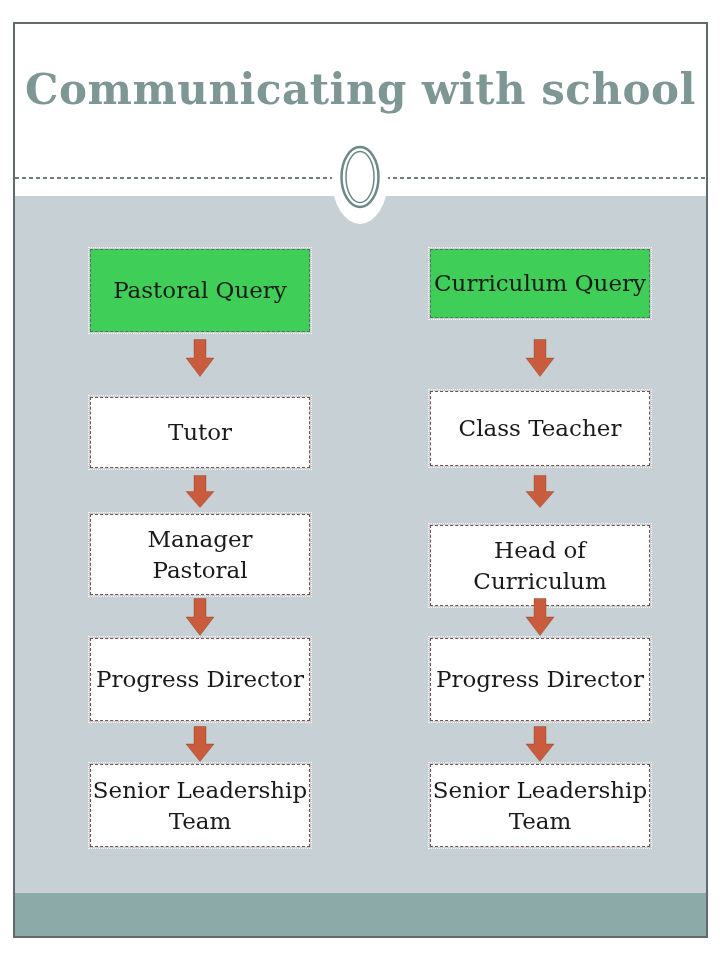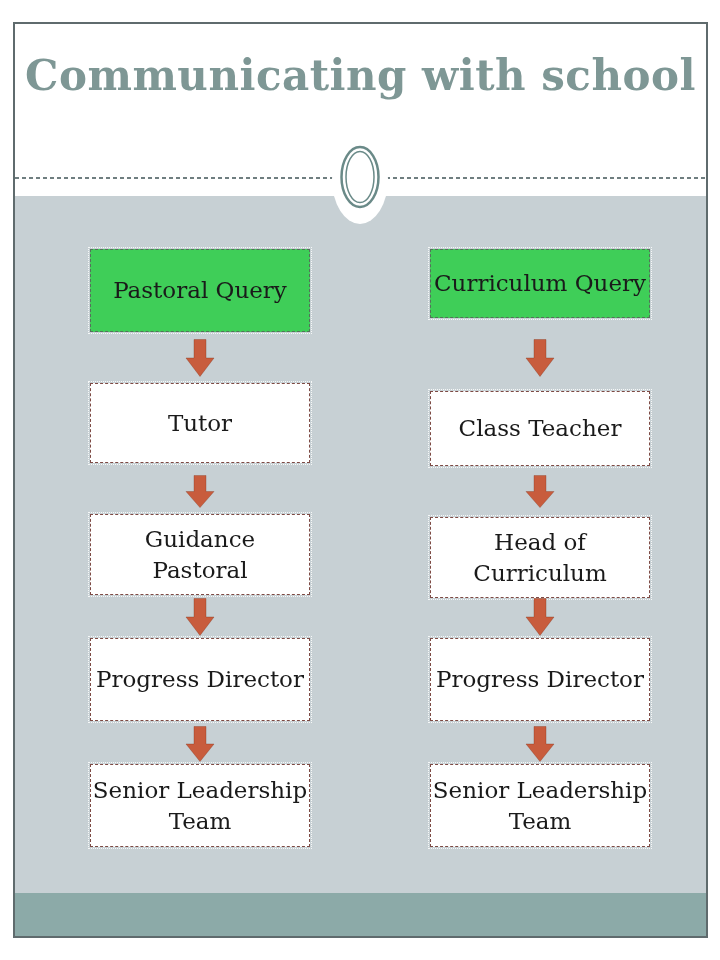--- a/index.html
+++ b/index.html
@@ -12,21 +12,21 @@
     position: absolute; left: 13px; top: 22px; width: 695px; height: 916px;
     box-sizing: border-box; border: 2px solid var(--slide-border, #5f6b6d);
     background: #ffffff; overflow: hidden;
   }
 
   .title-area {
     position: absolute; left: 0; top: 0; right: 0; height: 172px;
     background: #ffffff; z-index: 0; text-align: center;
   }
   .slide-title {
-    margin: 0; padding-top: 28px;
+    margin: 0; padding-top: 42px;
     font-size: 42px; font-weight: bold; line-height: 1.12;
     letter-spacing: 0.5px; color: var(--title-text, #7e9795);
   }
 
   .divider {
     position: absolute; left: 0; right: 0; top: 153px; height: 2px; z-index: 1;
     background: repeating-linear-gradient(90deg,
       var(--divider-line, #6f7e80) 0px, var(--divider-line, #6f7e80) 4px,
       transparent 4px, transparent 7px);
   }
@@ -88,28 +88,28 @@
       <ellipse class="ellipse-ring" cx="40" cy="57" rx="14" ry="25.5" stroke-width="1.5"></ellipse>
     </svg>
 
     <div class="flow-column left">
       <div class="box query-box" style="top:0; height:83px">
         <div class="line">Pastoral Query</div>
       </div>
       <svg class="arrow" style="top:90px" width="30" height="38" viewBox="0 0 30 38" preserveAspectRatio="none">
         <polygon points="9,0.5 21,0.5 21,19 29,19 15,37.5 1,19 9,19"></polygon>
       </svg>
-      <div class="box step-box" style="top:134px; height:80px">
+      <div class="box step-box" style="top:148px; height:71px">
         <div class="line">Tutor</div>
       </div>
       <svg class="arrow" style="top:226px" width="30" height="33" viewBox="0 0 30 38" preserveAspectRatio="none">
         <polygon points="9,0.5 21,0.5 21,19 29,19 15,37.5 1,19 9,19"></polygon>
       </svg>
       <div class="box step-box" style="top:265px; height:81px">
-        <div class="line">Guidance</div>
+        <div class="line">Manager</div>
         <div class="line">Pastoral</div>
       </div>
       <svg class="arrow" style="top:349px" width="30" height="38" viewBox="0 0 30 38" preserveAspectRatio="none">
         <polygon points="9,0.5 21,0.5 21,19 29,19 15,37.5 1,19 9,19"></polygon>
       </svg>
       <div class="box step-box" style="top:389px; height:83px">
         <div class="line">Progress Director</div>
       </div>
       <svg class="arrow" style="top:477px" width="30" height="36" viewBox="0 0 30 38" preserveAspectRatio="none">
         <polygon points="9,0.5 21,0.5 21,19 29,19 15,37.5 1,19 9,19"></polygon>
@@ -126,21 +126,21 @@
       </div>
       <svg class="arrow" style="top:90px" width="30" height="38" viewBox="0 0 30 38" preserveAspectRatio="none">
         <polygon points="9,0.5 21,0.5 21,19 29,19 15,37.5 1,19 9,19"></polygon>
       </svg>
       <div class="box step-box" style="top:142px; height:75px">
         <div class="line">Class Teacher</div>
       </div>
       <svg class="arrow" style="top:226px" width="30" height="33" viewBox="0 0 30 38" preserveAspectRatio="none">
         <polygon points="9,0.5 21,0.5 21,19 29,19 15,37.5 1,19 9,19"></polygon>
       </svg>
-      <div class="box step-box" style="top:268px; height:81px">
+      <div class="box step-box" style="top:276px; height:81px">
         <div class="line">Head of</div>
         <div class="line">Curriculum</div>
       </div>
       <svg class="arrow" style="top:349px" width="30" height="38" viewBox="0 0 30 38" preserveAspectRatio="none">
         <polygon points="9,0.5 21,0.5 21,19 29,19 15,37.5 1,19 9,19"></polygon>
       </svg>
       <div class="box step-box" style="top:389px; height:83px">
         <div class="line">Progress Director</div>
       </div>
       <svg class="arrow" style="top:477px" width="30" height="36" viewBox="0 0 30 38" preserveAspectRatio="none">

